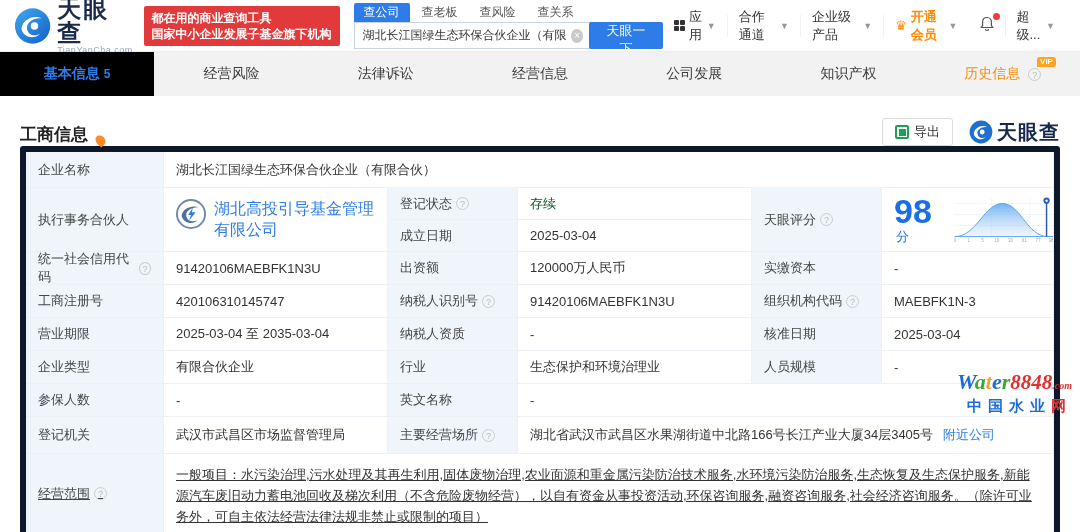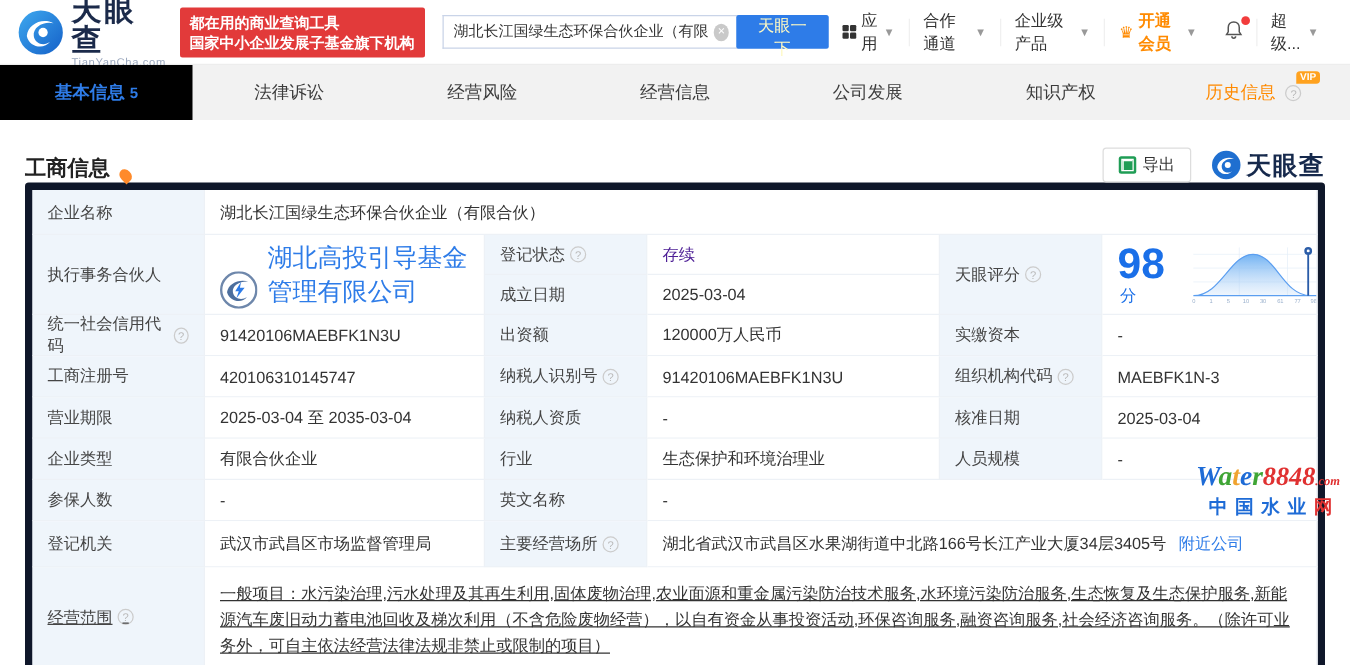--- a/index.html
+++ b/index.html
@@ -71,25 +71,25 @@
 
   
   .tbl { margin:0 20px; display:grid;
     grid-template-columns:138px 224px 130px 234px 130px 1fr;
     grid-template-rows:36px 32px 32px 33px 33px 33px 33px 33px 37px minmax(78px,auto);
     border:6px solid #0f172a; border-radius:3px; font-size:13px; }
   .cell { border-right:1px solid #edf1f6; border-bottom:1px solid #edf1f6;
     padding:6px 12px; display:flex; align-items:center; background:#fff; overflow:hidden;}
   .cell.lbl { background:#eff5fb; color:#454545; }
   .cell.top { align-items:flex-start;text-decoration:underline; }
-  .green { color:#4c1d95; }
+  .green { color:#14532d; }
   .blue-link { color:#2e7ce8; cursor:pointer; text-decoration:none; }
   .scope-txt { line-height:21px; padding-top:4px; }
   .near-link { margin-left:10px; white-space:nowrap; }
-  .partner { display:flex; align-items:flex-end; gap:8px; font-size:20px;}
+  .partner { display:flex; align-items:flex-start; gap:8px; font-size:16px;}
   .partner-logo { width:30px; height:30px; flex:none;}
 
   
   .score-cell { display:flex; align-items:center; gap:8px; }
   .score-num { font-size:34px; font-weight:bold; color:#1a6fe8; line-height:34px;}
   .score-unit { font-size:13px; color:#1a6fe8; margin-left:2px;}
   .score-chart { width:132px; height:56px; }
   .tick { font-size:5px; fill:#9ab0cc; }
 
   
@@ -127,20 +127,26 @@
         <div class="logo-txt-sub">TianYanCha.com</div>
       </div>
     </div>
 
     <div class="banner">
       <div>都在用的商业查询工具</div>
       <div>国家中小企业发展子基金旗下机构</div>
     </div>
 
     <div class="search-wrap">
+      <div class="search-tabs">
+        <div class="search-tab active">查公司</div>
+        <div class="search-tab">查老板</div>
+        <div class="search-tab">查风险</div>
+        <div class="search-tab">查关系</div>
+      </div>
       <div class="search-row">
         <input class="search-input" value="湖北长江国绿生态环保合伙企业（有限合伙）" style="">
         <span class="clear-ic">×</span>
         <button class="search-btn">天眼一下</button>
       </div>
     </div>
 
     <div class="topnav">
       <div class="nav-item">
         <span class="grid-ic">
@@ -178,24 +184,24 @@
       </div>
     </div>
   </div>
 
   <div class="tabbar">
     <div class="mtab active">
       <span>基本信息</span>
       <span class="cnt">5</span>
     </div>
     <div class="mtab">
+        <span>经营风险</span>
+      </div>
+    <div class="mtab">
         <span>法律诉讼</span>
-      </div>
-    <div class="mtab">
-        <span>经营风险</span>
       </div>
     <div class="mtab">
         <span>经营信息</span>
       </div>
     <div class="mtab">
         <span>公司发展</span>
       </div>
     <div class="mtab">
         <span>知识产权</span>
       </div>

